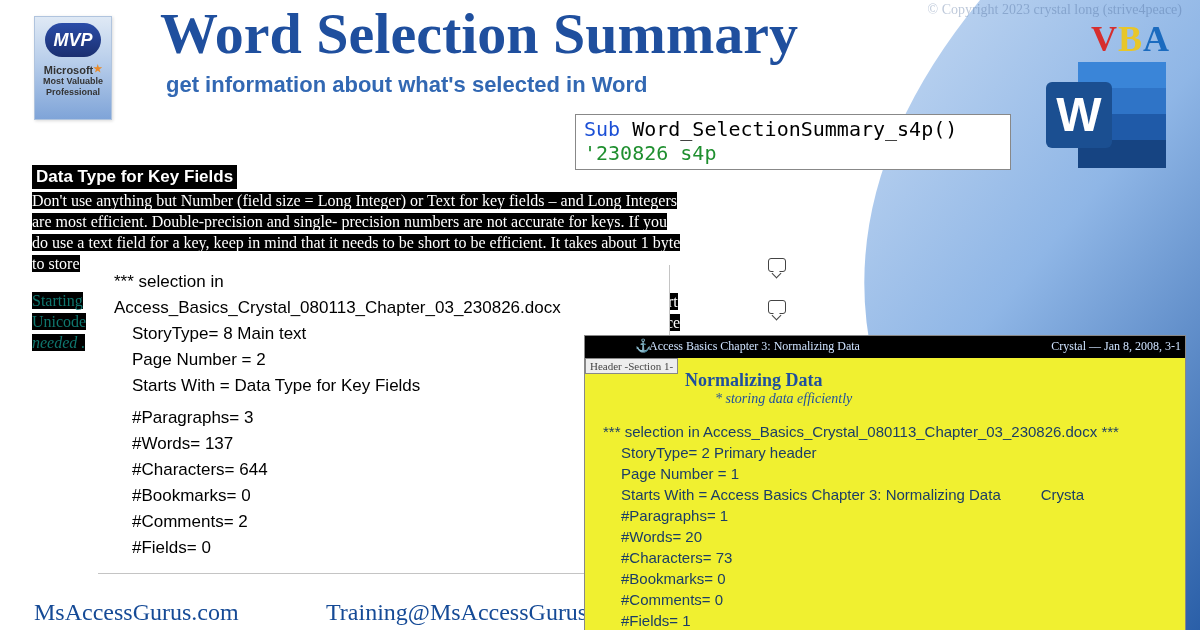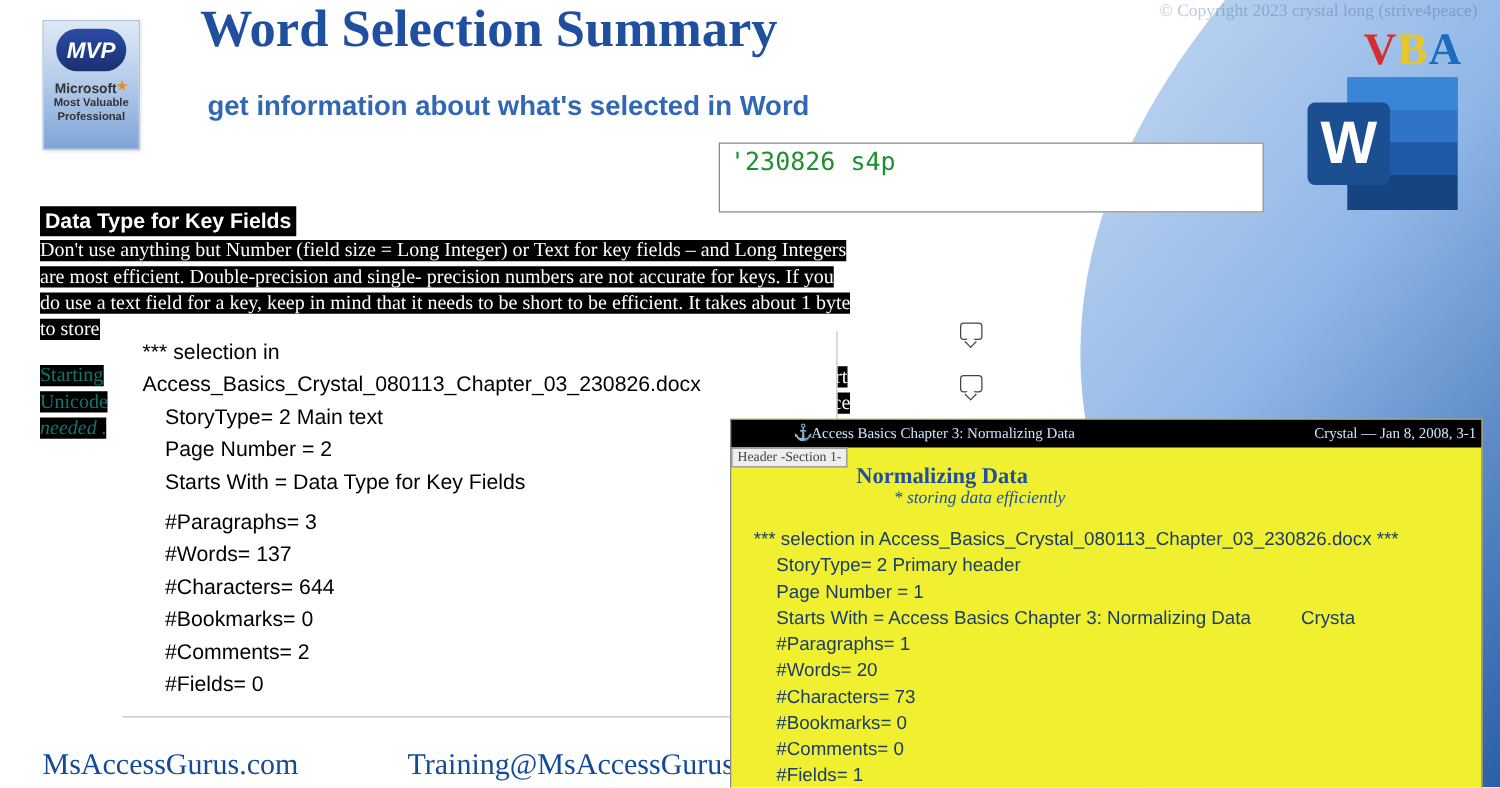--- a/index.html
+++ b/index.html
@@ -39,21 +39,21 @@
   }
   .mvp-ms { font: bold 11px Arial; color: #333; margin-top: 6px; }
   .mvp-star { color: #e88a2a; font-size: 10px; vertical-align: 2px; }
   .mvp-line { font: bold 9px Arial; color: #333; line-height: 11px; }
 
   
   .title {
     position: absolute; left: 160px; top: 0px;
     font-family: Georgia, "Times New Roman", serif;
     font-weight: bold;
-    font-size: 42px;
+    font-size: 58px;
     color: #1f4f9e;
   }
   .subtitle {
     position: absolute; left: 166px; top: 72px;
     font-family: Liberation Sans, sans-serif;
     font-weight: bold;
     font-size: 22px;
     color: #3268b3;
   }
 
@@ -251,20 +251,21 @@
   <div class="word-back">
     <div class="word-stripe ws1"></div>
     <div class="word-stripe ws2"></div>
     <div class="word-stripe ws3"></div>
     <div class="word-stripe ws4"></div>
   </div>
   <div class="word-front">W</div>
 </div>
 
 <div class="code-snippet">
+  <div><span class="kw">Sub</span><span> Word_SelectionSummary_s4p()</span></div>
   <div class="cm">'230826 s4p</div>
 </div>
 
 <div class="doc-heading">Data Type for Key Fields</div>
 <div class="doc-body">
   <span>Don't use anything but Number (field size = Long Integer) or Text for key fields – and Long Integers </span><br>
   <span>are most efficient.  Double-precision and single- precision numbers  are not accurate for keys.  If you </span><br>
   <span>do use a text field for a key, keep in mind that it needs to be short to be efficient.  It takes about 1 byte </span><br>
   <span>to store</span>
 </div>
@@ -274,21 +275,21 @@
   <span style="font-style:italic">needed .</span>
 </div>
 <div style="position:absolute;left:668px;top:293px;font:16px Georgia;"><span style="background:#000000;color:#fff">rt</span></div>
 <div style="position:absolute;left:666px;top:314px;font:16px Georgia;"><span style="background:#000;color:#fff">ce</span></div>
 
 <div class="comment-icon ci1"></div>
 <div class="comment-icon ci2"></div>
 
 <div class="msgbox1">
   <div>*** selection in Access_Basics_Crystal_080113_Chapter_03_230826.docx</div>
-  <div style="padding-left:18px">StoryType= 2 Main text</div>
+  <div style="padding-left:18px">StoryType= 8 Main text</div>
   <div style="padding-left:18px">Page Number = 2</div>
   <div style="padding-left:18px">Starts With = Data Type for Key Fields</div>
   <div style="height:6px"></div>
   <div style="padding-left:18px">#Paragraphs= 3</div>
   <div style="padding-left:18px">#Words= 137</div>
   <div style="padding-left:18px">#Characters= 644</div>
   <div style="padding-left:18px">#Bookmarks= 0</div>
   <div style="padding-left:18px">#Comments= 2</div>
   <div style="padding-left:18px">#Fields= 0</div>
 </div>

